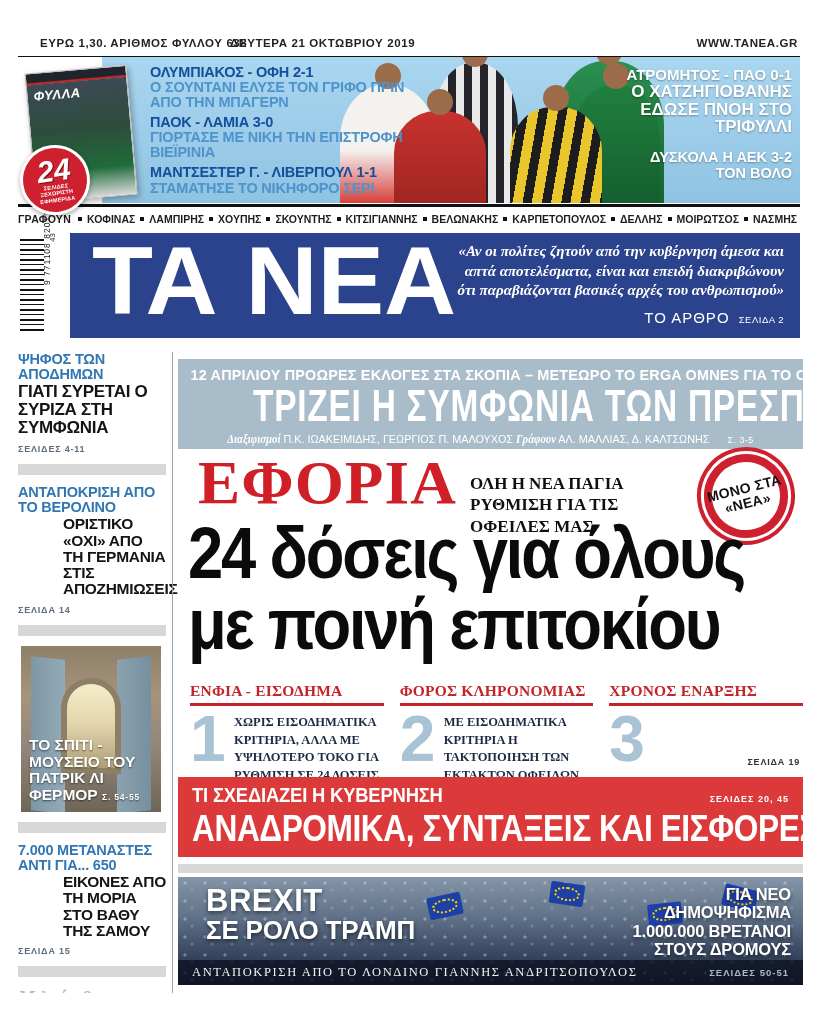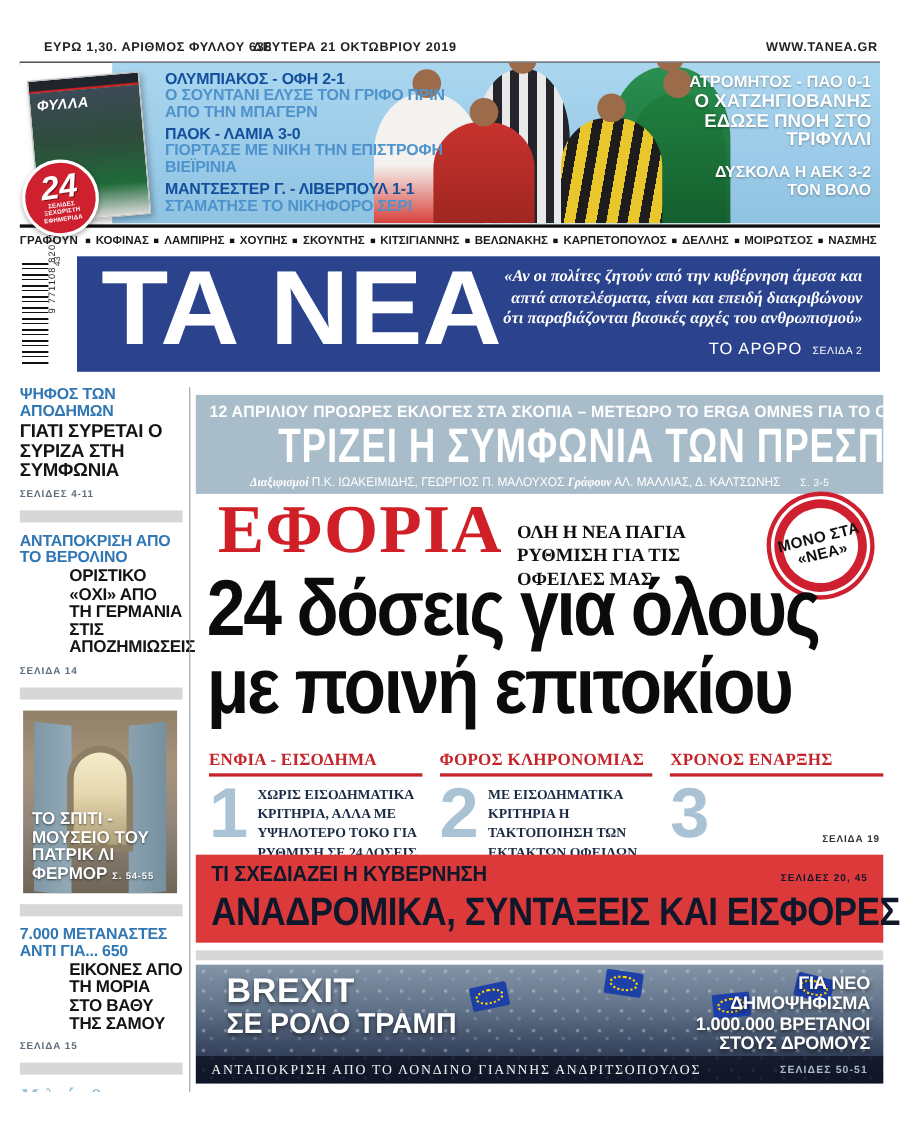--- a/index.html
+++ b/index.html
@@ -111,21 +111,21 @@
             letter-spacing:-2.5px;transform:scaleX(.88);transform-origin:left;white-space:nowrap;}
   
   .trio{left:190px;top:682px;width:613px;display:grid;grid-template-columns:1fr 1fr 1fr;column-gap:16px;}
   .trio .hd{color:#c4232a;font-family:"Liberation Serif",serif;font-weight:bold;font-size:15.5px;
             border-bottom:3px solid #c4232a;padding-bottom:3px;margin-bottom:8px;letter-spacing:.2px;}
   .trio .row{display:flex;}
   .trio .num{flex:none;width:44px;color:#a9c2d4;font-weight:800;font-size:64px;line-height:.8;}
   .trio .tx{color:#1c2b45;font-family:"Liberation Serif",serif;font-size:12.5px;font-weight:bold;line-height:1.4;}
   .page19{right:20px;top:757px;font-size:9px;font-weight:bold;color:#333;letter-spacing:.8px;}
   
-  .pension{left:178px;top:777px;width:625px;height:80px;background:#dc3a3a;color:#0f172a;box-sizing:border-box;padding:7px 14px 0;}
+  .pension{left:178px;top:777px;width:625px;height:80px;background:#dc3a3a;color:#ffffff;box-sizing:border-box;padding:7px 14px 0;}
   .pension .row1{display:flex;justify-content:space-between;align-items:baseline;}
   .pension .kick{font-weight:bold;font-size:20px;letter-spacing:-.2px;transform:scaleX(.92);transform-origin:left;white-space:nowrap;}
   .pension .pg{font-size:9px;font-weight:bold;letter-spacing:1px;}
   .pension .head{margin-top:1px;font-weight:900;font-size:36px;letter-spacing:-.5px;white-space:nowrap;
                  transform:scaleX(.88);transform-origin:left;}
   .grey-bar-main{left:178px;top:864px;width:625px;height:9px;background:#d7d7d7;}
   
   .brexit{left:178px;top:877px;width:625px;height:108px;overflow:hidden;color:#fff;
      background:
        radial-gradient(circle 2px at 7px 6px,rgba(235,240,245,.35) 0 1.2px,transparent 2px),

